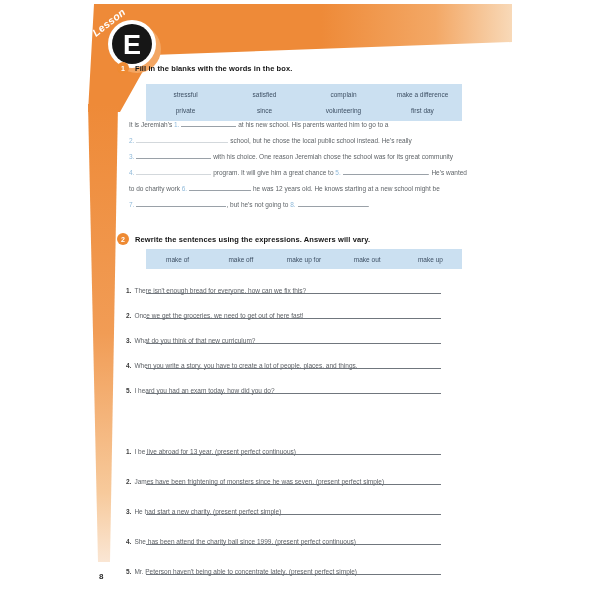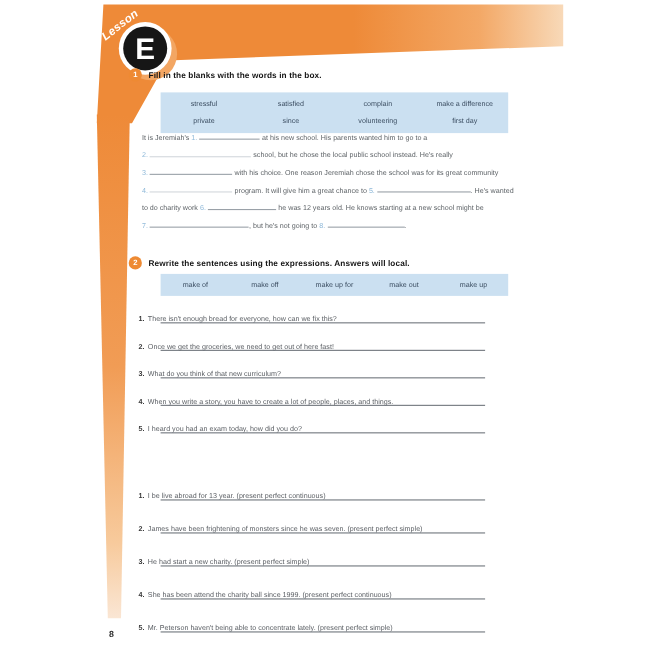--- a/index.html
+++ b/index.html
@@ -104,21 +104,21 @@
         <div class="para-line"><span class="t">It is Jeremiah's </span><span class="num">1.</span><span class="blank" style="width: 55px;"></span><span class="t"> at his new school. His parents wanted him to go to a</span></div>
         <div class="para-line"><span class="num">2.</span><span class="blank light" style="width: 92px;"></span><span class="t"> school, but he chose the local public school instead. He's really</span></div>
         <div class="para-line"><span class="num">3.</span><span class="blank" style="width: 75px;"></span><span class="t"> with his choice. One reason Jeremiah chose the school was for its great community</span></div>
         <div class="para-line"><span class="num">4.</span><span class="blank light" style="width: 75px;"></span><span class="t"> program. It will give him a great chance to </span><span class="num">5.</span><span class="blank" style="width: 85px;"></span><span class="t">. He's wanted</span></div>
         <div class="para-line"><span class="t">to do charity work </span><span class="num">6.</span><span class="blank" style="width: 62px;"></span><span class="t"> he was 12 years old.  He knows starting at a new school might be</span></div>
         <div class="para-line"><span class="num">7.</span><span class="blank" style="width: 90px;"></span><span class="t">, but he's not going to </span><span class="num">8.</span><span class="blank" style="width: 70px;"></span><span class="t">.</span></div>
       </div>
 
     <div class="sec-head" style="left:117px;top:233px;">
       <span class="badge">2</span>
-      <span class="sec-title">Rewrite the sentences using the expressions. Answers will local.</span>
+      <span class="sec-title">Rewrite the sentences using the expressions. Answers will vary.</span>
     </div>
 
     <div class="word-box" id="word-box-2">
         <div class="wb-row">
           <span class="wb-word">make of</span>
           <span class="wb-word">make off</span>
           <span class="wb-word">make up for</span>
           <span class="wb-word">make out</span>
           <span class="wb-word">make up</span>
         </div>

